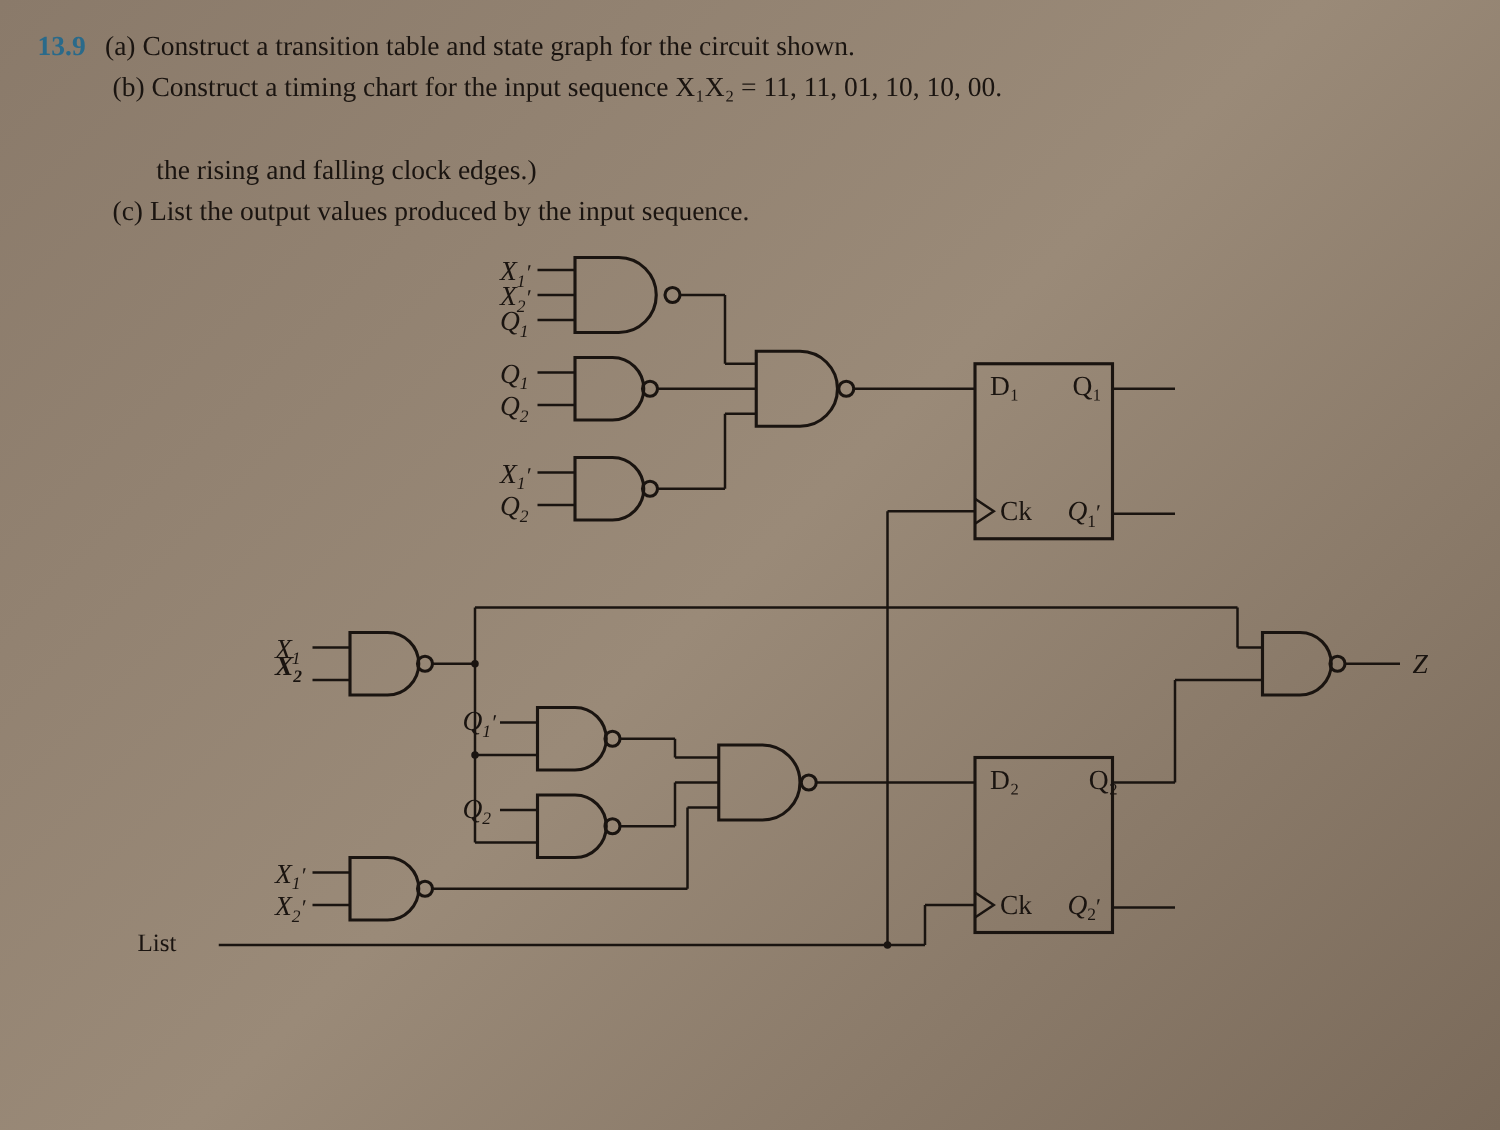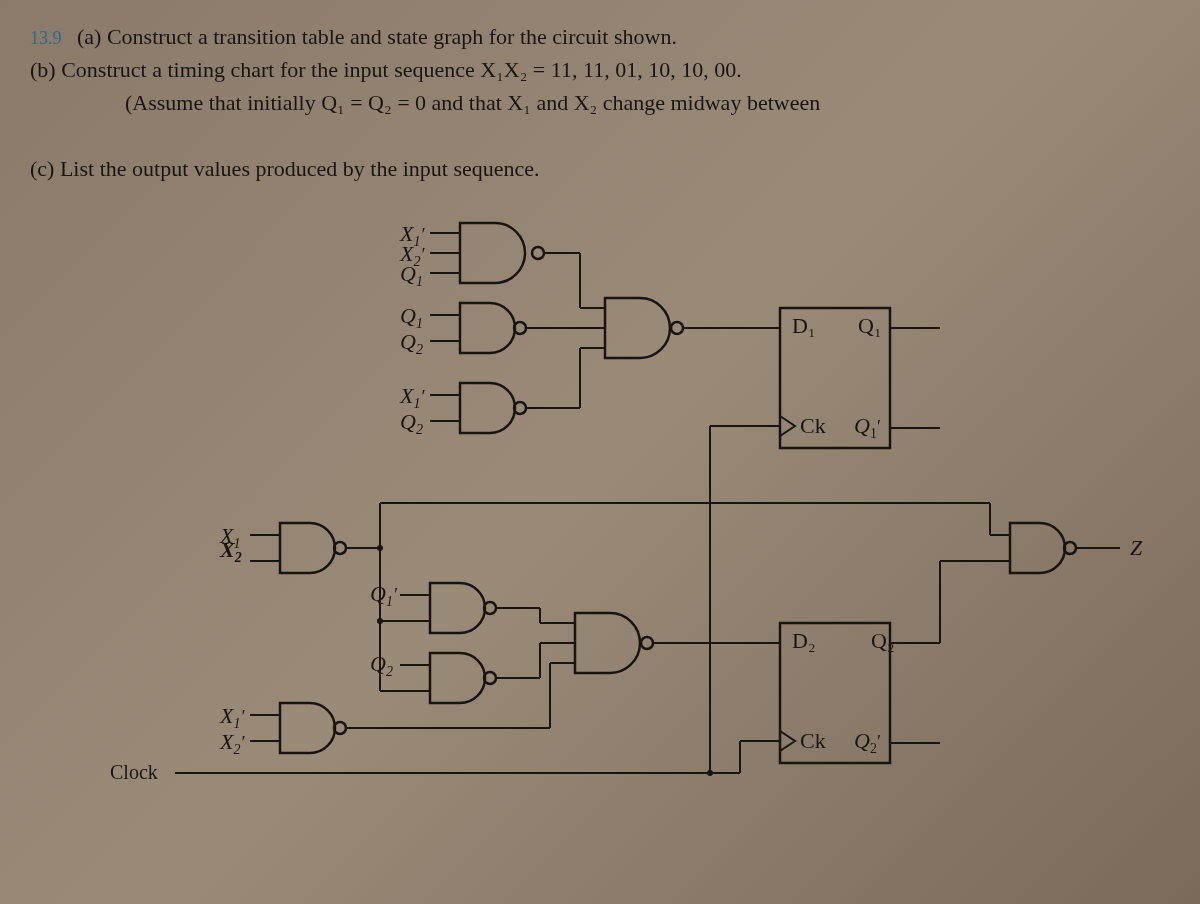--- a/index.html
+++ b/index.html
@@ -11,43 +11,44 @@
     font-family: Georgia, 'Times New Roman', serif;
     color: #1a1410;
     position: relative;
     overflow: hidden;
   }
   .page {
     padding: 20px 30px;
   }
   .problem-number {
     color: #2a6a8a;
-    font-weight: normal;
-    font-size: 18px;
+    font-weight: bold;
+    font-size: 22px;
     display: inline-block;
     margin-right: 10px;
   }
   .problem-text {
     font-size: 22px;
     line-height: 1.5;
   }
   .part-label {
     display: inline-block;
+    margin-left: 60px;
   }
   .indent {
     margin-left: 95px;
   }
   .sub { font-size: 0.7em; vertical-align: sub; }
   .ital { font-style: italic; }
   
   .circuit-area {
     position: relative;
     width: 1100px;
     height: 620px;
-    margin-top: 28px;
+    margin-top: 11px;
     margin-left: 50px;
   }
   svg {
     position: absolute;
     top: 0;
     left: 0;
   }
   .label {
     position: absolute;
     font-style: italic;
@@ -63,22 +64,22 @@
   }
 </style>
 </head>
 <body>
 
 <div class="page">
   <div class="problem-text">
     <span class="problem-number">13.9</span>
     <span>(a) Construct a transition table and state graph for the circuit shown.</span><br>
     <span class="part-label">(b) Construct a timing chart for the input sequence X₁X₂ = 11, 11, 01, 10, 10, 00.</span><br>
-    <span class="indent">(Assume that initially Q₁ = Q₂ = 0 and that X₁ and X₂ change midway between</span><br>
     <br>
+    <span class="indent">the rising and falling clock edges.)</span><br>
     <span class="part-label">(c) List the output values produced by the input sequence.</span>
   </div>
 
   <div class="circuit-area">
     <svg width="1100" height="620">
       <defs>
         <g id="nand2">
           <path d="M 0 0 L 30 0 A 25 25 0 0 1 30 50 L 0 50 Z" fill="none" stroke="#1a1410" stroke-width="2.5"></path>
           <circle cx="60" cy="25" r="6" fill="none" stroke="#1a1410" stroke-width="2.5"></circle>
         </g>
@@ -205,15 +206,15 @@
     <div class="label" style="left:720px; top:200px; font-style:normal;">Ck</div>
     <div class="label" style="left:774px; top:200px; font-style:normal;"><span class="ital">Q</span><span class="sub">1</span><span class="prime">′</span></div>
 
     <div class="label" style="left:712px; top:415px; font-style:normal;text-align:right;">D₂</div>
     <div class="label" style="left:791px; top:415px; font-style:normal;">Q₂</div>
     <div class="label" style="left:720px; top:515px; font-style:normal;">Ck</div>
     <div class="label" style="left:774px; top:515px; font-style:normal;"><span class="ital">Q</span><span class="sub">2</span><span class="prime">′</span></div>
 
     <div class="label" style="left:1050px; top:322px;">Z</div>
 
-    <div class="clock-label" style="left:30px; top:548px;">Clock</div>
+    <div class="clock-label" style="left:30px; top:548px;">List</div>
   </div>
 </div>
 
 </body></html>

